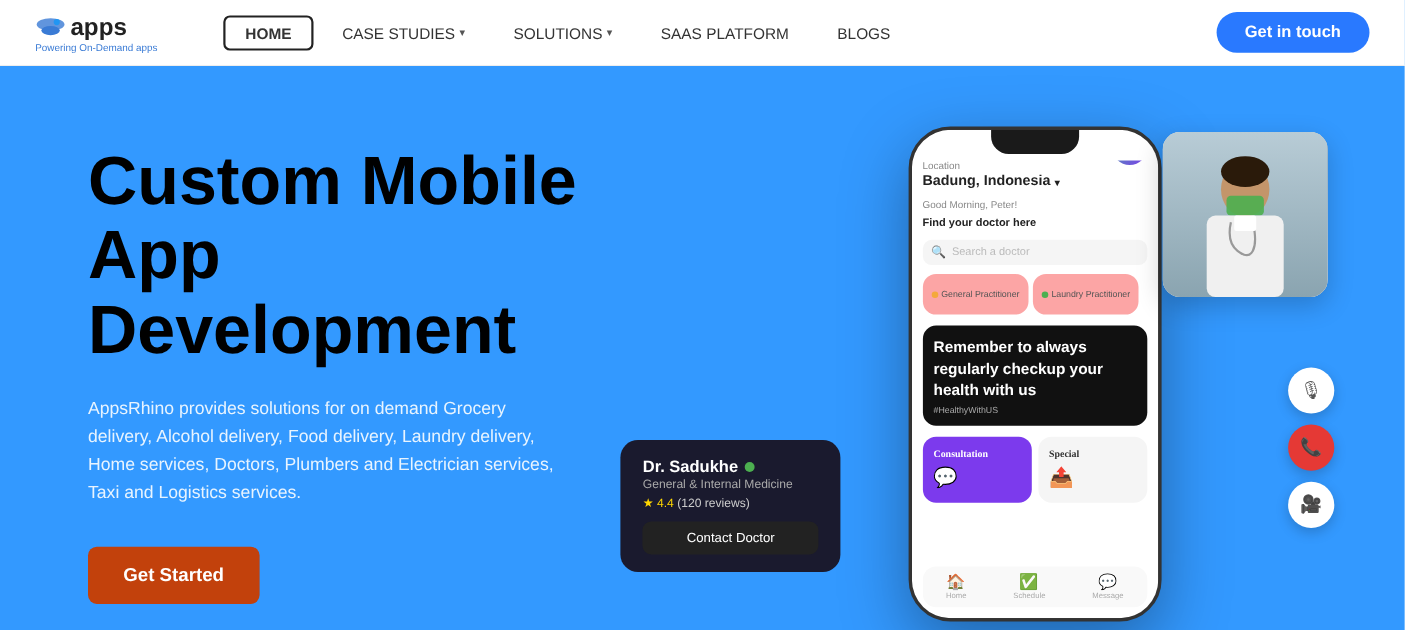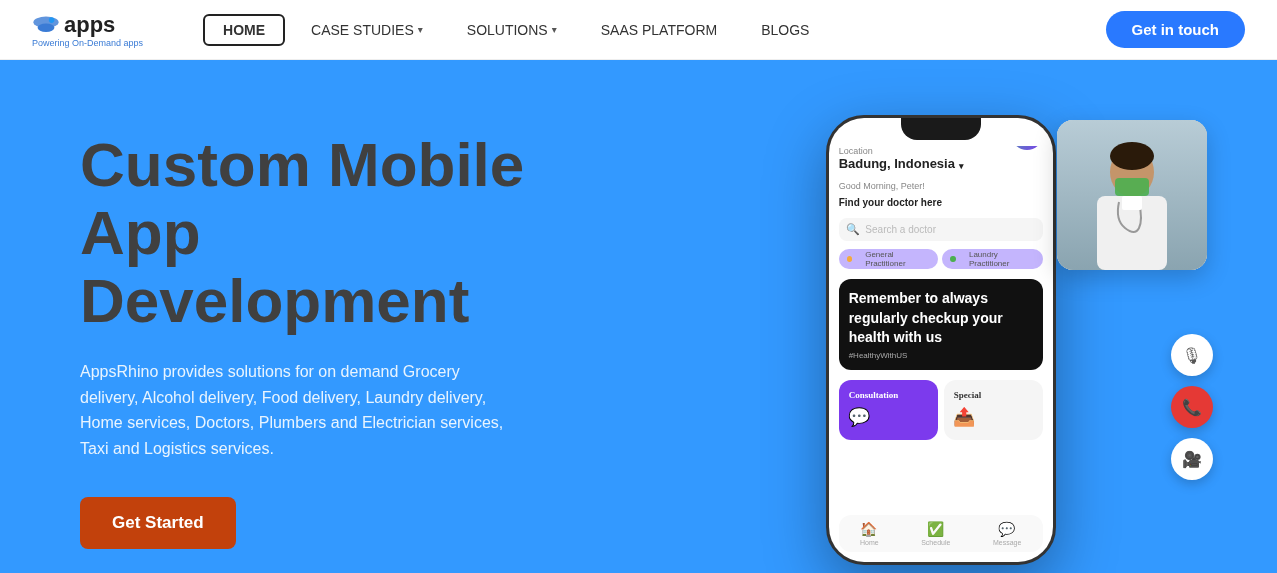--- a/index.html
+++ b/index.html
@@ -85,21 +85,21 @@
       position: relative;
       overflow: hidden;
     }
     .hero-left {
       max-width: 500px;
       flex-shrink: 0;
     }
     .hero-title {
       font-size: 62px;
       font-weight: 800;
-      color: #404040;
+      color: #000000;
       line-height: 1.1;
       margin-bottom: 24px;
     }
     .hero-desc {
       font-size: 16px;
       color: #e8f4ff;
       line-height: 1.6;
       margin-bottom: 36px;
       max-width: 430px;
     }
@@ -247,28 +247,28 @@
       margin-top: 4px;
     }
     .ph-search-icon { font-size: 11px; color: #999; }
     .ph-search-text { font-size: 10px; color: #bbb; }
     .ph-tags {
       display: flex;
       gap: 4px;
       margin-top: 2px;
     }
     .ph-tag {
-      background: #c4b5fd;
+      background: #fca5a5;
       border-radius: 12px;
-      padding: 1px 8px;
+      padding: 14px 8px;
       font-size: 8px;
       color: #555;
       display: flex;
       align-items: center;
-      gap: 13px;
+      gap: 3px;
     }
     .ph-tag-dot {
       width: 6px;
       height: 6px;
       border-radius: 50%;
       background: #f4a93c;
       display: inline-block;
     }
     .ph-tag-dot2 {
       width: 6px;
@@ -424,20 +424,32 @@
       <span>Custom Mobile</span><br>
       <span>App</span><br>
       <span>Development</span>
     </h1>
     <p class="hero-desc">AppsRhino provides solutions for on demand Grocery delivery, Alcohol delivery, Food delivery, Laundry delivery, Home services, Doctors, Plumbers and Electrician services, Taxi and Logistics services.</p>
     <button class="hero-btn">Get Started</button>
   </div>
 
   <div class="hero-right">
 
+    <div class="doctor-card">
+      <div class="doctor-name">
+        <span>Dr. Sadukhe</span>
+        <span class="online-dot"></span>
+      </div>
+      <div class="doctor-specialty">General &amp; Internal Medicine</div>
+      <div class="doctor-rating">
+        <span>★ 4.4</span>
+        <span style="color:#ccc;">(120 reviews)</span>
+      </div>
+      <button class="contact-btn">Contact Doctor</button>
+    </div>
 
     <div class="phone-wrapper">
       <div class="phone">
         <div class="phone-notch"></div>
         <div class="phone-screen">
           <div style="overflow:hidden;">
             <div style="float:right;">
               <div class="ph-avatar"></div>
             </div>
             <div class="ph-location">Location</div>

